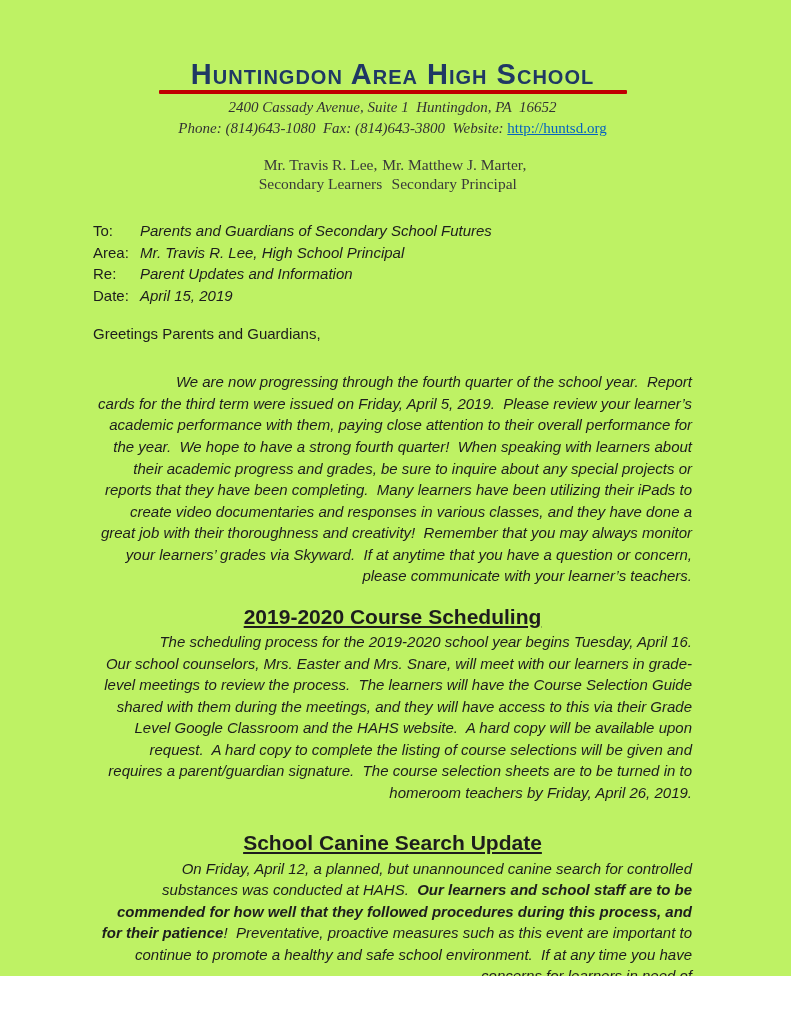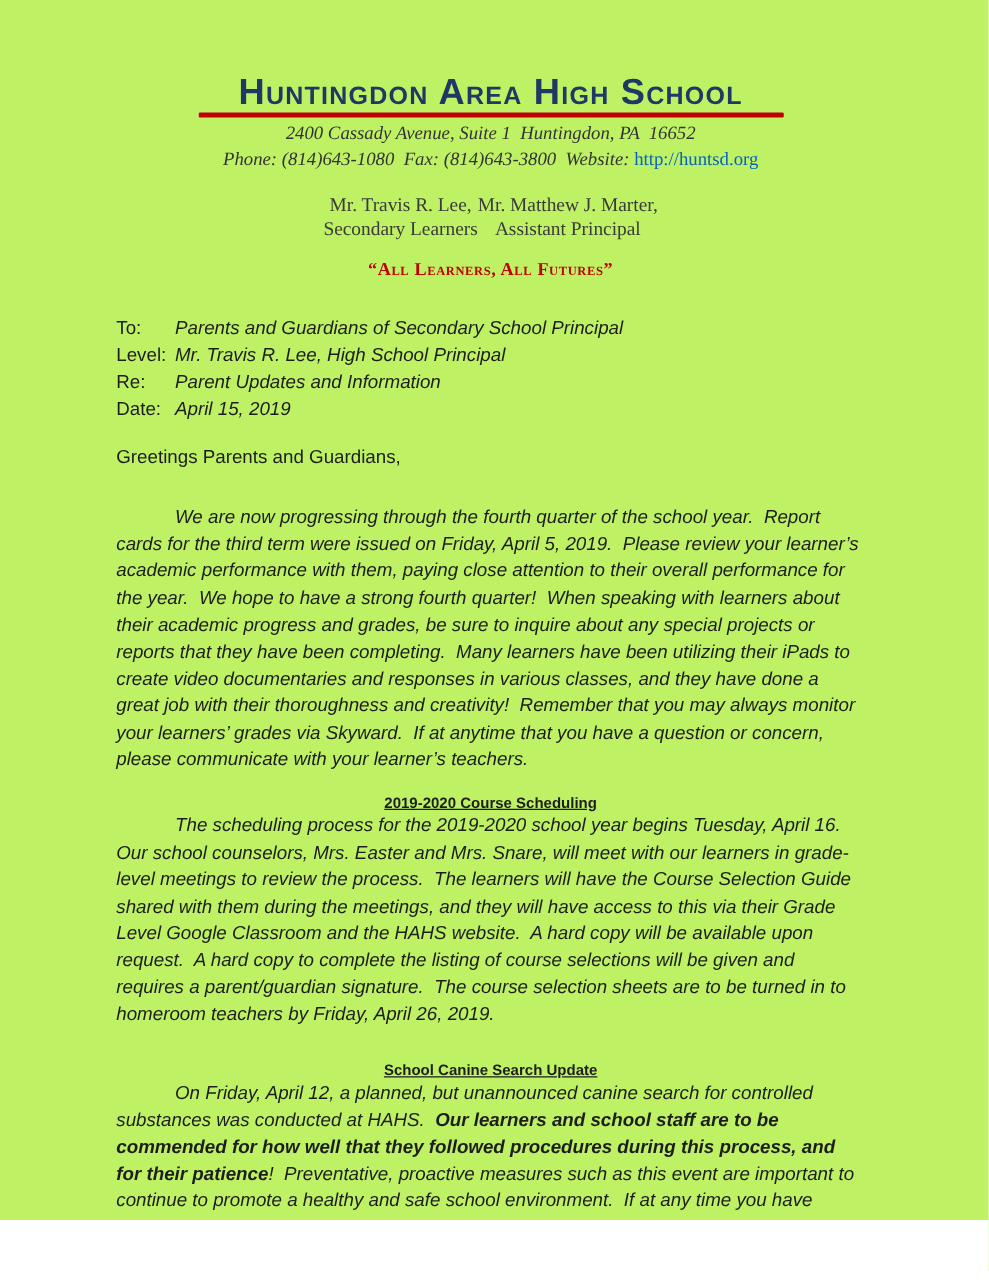--- a/index.html
+++ b/index.html
@@ -43,20 +43,21 @@
   }
   .addr-line, .phone-line {
     font-family: "Liberation Serif", serif;
     font-size: 15px;
     color: #333333;
     line-height: 1.25;
   }
   .phone-line { margin-top: 2px; }
   .website-link {
     color: var(--link_blue);
+    text-decoration: underline;
     cursor: pointer;
   }
   .principals {
     display: flex;
     justify-content: center;
     margin-top: 17px;
     font-family: "Liberation Serif", serif;
     font-size: 15.5px;
     color: #3a3a3a;
     line-height: 1.25;
@@ -84,25 +85,26 @@
   
   .greeting {
     margin-top: 17px;
     font-size: 15px;
     line-height: 1.43;
   }
   .para {
     font-size: 15px;
     line-height: 1.435;
     text-indent: 47px;
+    text-align: right;
   }
   .para-first { margin-top: 27px; }
   .section-heading {
     text-align: center;
-    font-size: 12px;
+    font-size: 21px;
     font-weight: bold;
     text-decoration: underline;
     line-height: 1.4;
   }
   .heading-1 { margin-top: 15px; }
   .heading-2 { margin-top: 25px; }
   .emphasis { font-weight: bold; font-style: italic; }
 </style>
 </head>
 <body>
@@ -115,34 +117,33 @@
     <div class="addr-line pre">2400 Cassady Avenue, Suite 1  Huntingdon, PA  16652</div>
     <div class="phone-line"><span class="pre">Phone: (814)643-1080  Fax: (814)643-3800  Website: </span><a class="website-link">http://huntsd.org</a></div>
 
     <div class="principals">
       <div class="principal">
         <div>Mr. Travis R. Lee,</div>
         <div>Secondary Learners</div>
       </div>
       <div class="principal">
         <div>Mr. Matthew J. Marter,</div>
-        <div>Assistant Principal</div>
+        <div>Secondary Principal</div>
       </div>
     </div>
 
-    <div class="motto">“All Learners, All Futures”</div>
   </div>
 
   <div class="memo">
     <div class="memo-row">
       <span class="memo-label">To:</span>
-      <span class="memo-value pre">Parents and Guardians of Secondary School Principal</span>
+      <span class="memo-value pre">Parents and Guardians of Secondary School Futures</span>
     </div>
     <div class="memo-row">
-      <span class="memo-label">Level:</span>
+      <span class="memo-label">Area:</span>
       <span class="memo-value pre">Mr. Travis R. Lee, High School Principal</span>
     </div>
     <div class="memo-row">
       <span class="memo-label">Re:</span>
       <span class="memo-value pre">Parent Updates and Information</span>
     </div>
     <div class="memo-row">
       <span class="memo-label">Date:</span>
       <span class="memo-value pre">April 15, 2019</span>
     </div>

